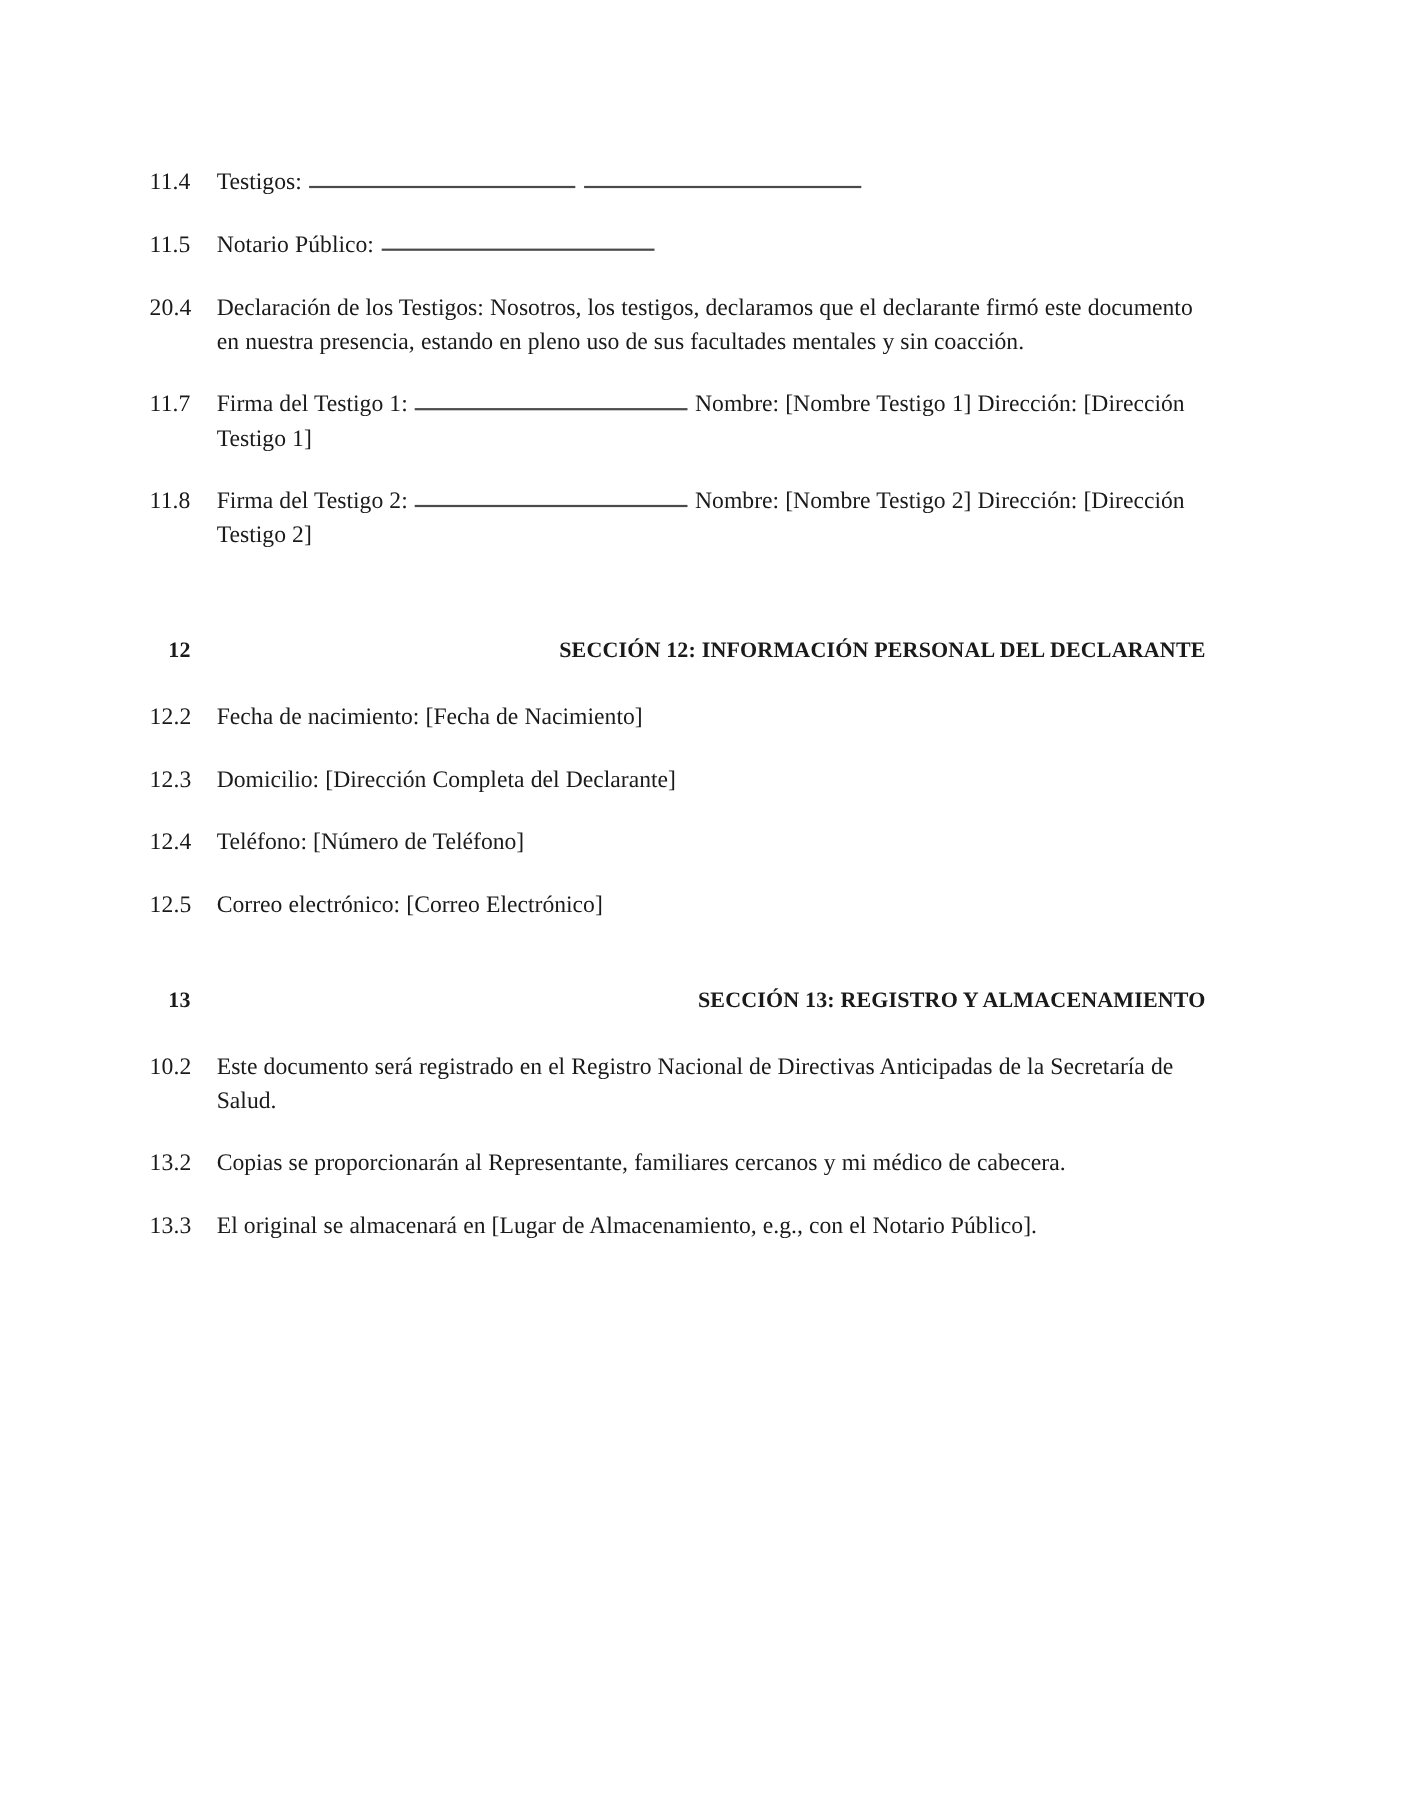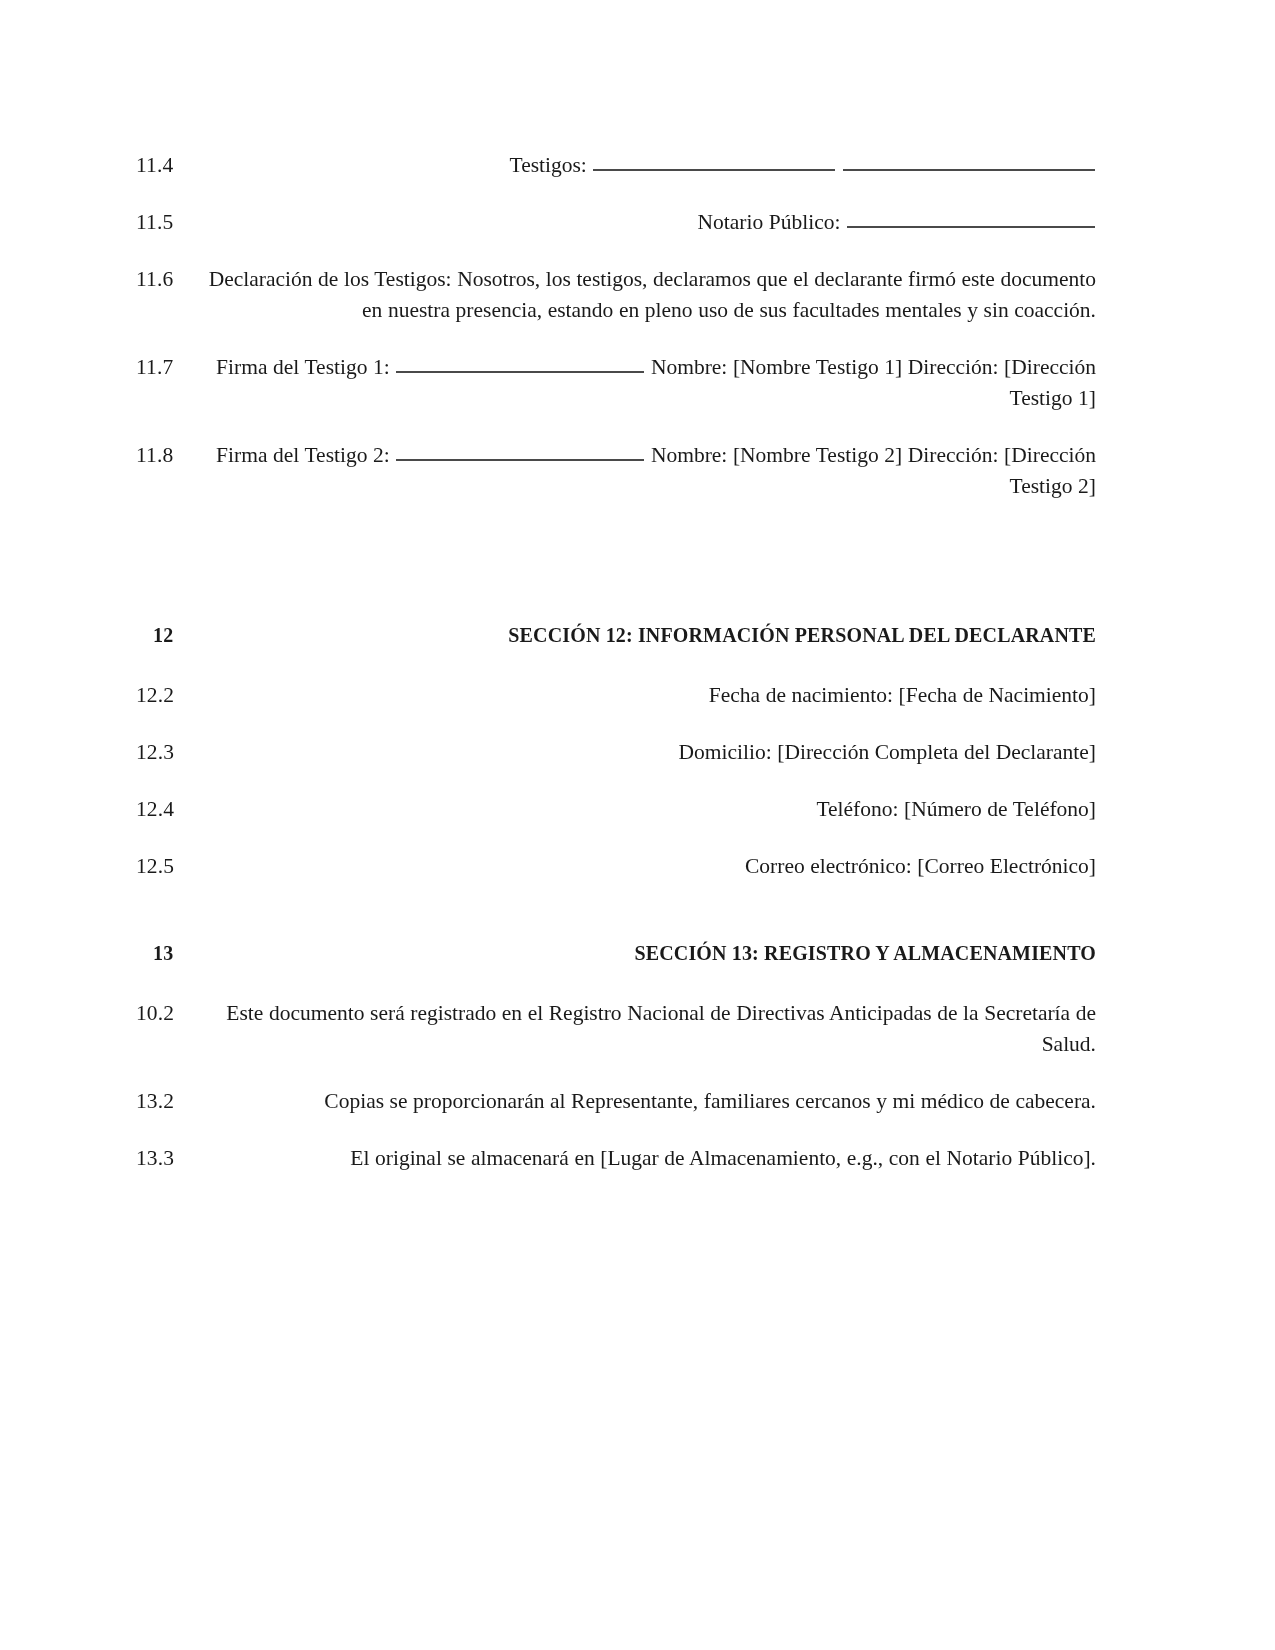--- a/index.html
+++ b/index.html
@@ -42,21 +42,21 @@
     width: 61px;
     font-size: 21.5px;
     line-height: 31px;
     letter-spacing: 0.1px;
     white-space: nowrap;
   }
   .clause-body {
     flex: 1 1 auto;
     font-size: 21.5px;
     line-height: 31px;
-    text-align: right;
+    text-align: left;
     word-spacing: 0.2px;
   }
 
   
   .section-head {
     display: flex;
     align-items: flex-start;
     margin: 56px 0 30px 0;
   }
   .section-head .sec-num {
@@ -70,21 +70,21 @@
     letter-spacing: 0.2px;
   }
   .section-head .sec-title {
     flex: 1 1 auto;
     font-size: 20px;
     font-weight: bold;
     line-height: 30px;
     letter-spacing: 0.15px;
     text-align: right;
   }
-  .section-head.first { margin-top: 118px; }
+  .section-head.first { margin-top: 74px; }
 
   
   .blank {
     display: inline-block;
     border-bottom: 2px solid #4a4a4a;
     vertical-align: 1px;
     height: 14px;
     margin: 0 1px;
   }
   .blank.w-short { width: 242px; }
@@ -110,21 +110,21 @@
 
     <div class="clause">
       <div class="clause-num">11.5</div>
       <div class="clause-body">
         <span>Notario Público:</span>
         <span class="blank w-med"></span>
       </div>
     </div>
 
     <div class="clause">
-      <div class="clause-num">11.6</div>
+      <div class="clause-num">20.4</div>
       <div class="clause-body">Declaración de los Testigos: Nosotros, los testigos, declaramos que el declarante firmó este documento en nuestra presencia, estando en pleno uso de sus facultades mentales y sin coacción.</div>
     </div>
 
     <div class="clause">
       <div class="clause-num">11.7</div>
       <div class="clause-body">
         <span class="nowrap"><span>Firma del Testigo 1:</span>
         <span class="blank w-med"></span></span>
         <span>Nombre: [Nombre Testigo 1] Dirección: [Dirección Testigo 1]</span>
       </div>

